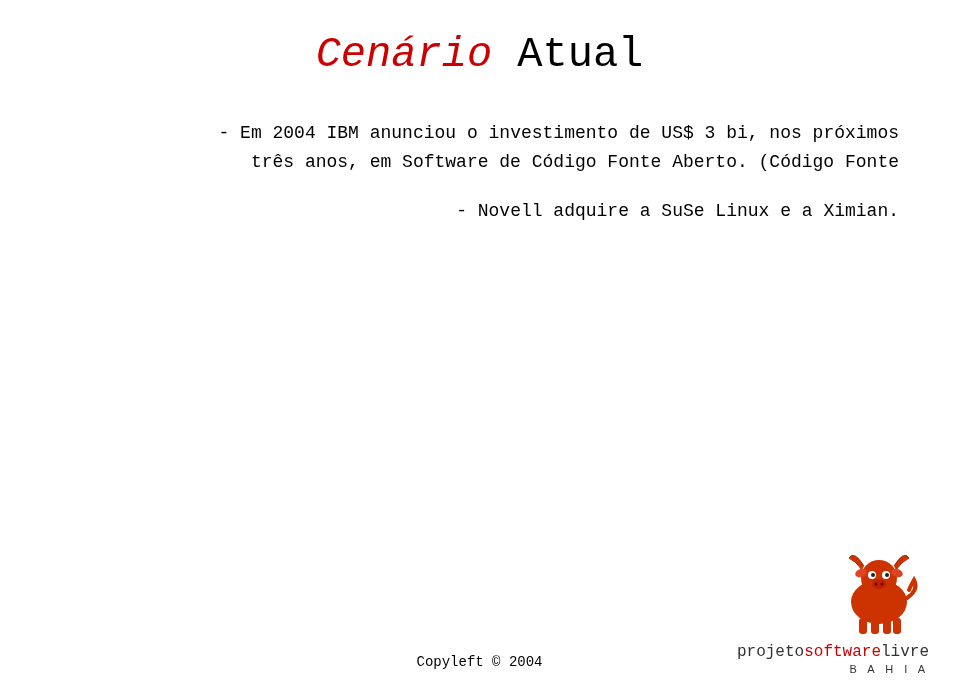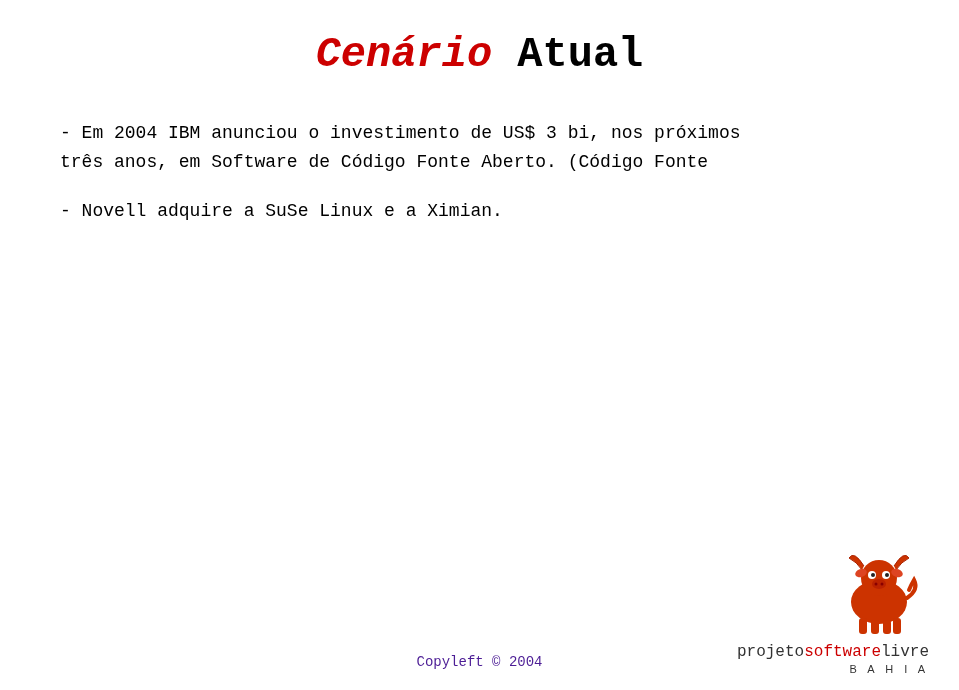--- a/index.html
+++ b/index.html
@@ -21,21 +21,21 @@
       width: 959px;
       height: 690px;
       background: #ffffff;
       position: relative;
       padding: 30px 60px 40px 60px;
     }
 
     .title {
       text-align: center;
       font-size: 42px;
-      font-weight: bold;
+      font-weight: normal;
       margin-bottom: 40px;
       line-height: 1.2;
     }
 
     .title-cenario {
       color: #cc0000;
       font-style: italic;
     }
 
     .title-atual {
@@ -48,39 +48,40 @@
       line-height: 1.5;
     }
 
     .bullet-item {
       margin-bottom: 22px;
       padding-left: 0;
     }
 
     .bullet-item p {
       margin-bottom: 2px;
+      text-align: right;
     }
 
     .bold-text {
       font-weight: normal;
     }
 
     .footer {
       position: absolute;
       bottom: 20px;
       left: 0;
       right: 0;
       display: flex;
       justify-content: center;
       align-items: center;
     }
 
     .footer-copyright {
       font-size: 14px;
-      color: #4c1d95;
+      color: #000000;
       font-family: 'Courier New', Courier, monospace;
     }
 
     .logo-area {
       position: absolute;
       bottom: 15px;
       right: 30px;
       display: flex;
       flex-direction: column;
       align-items: flex-end;

